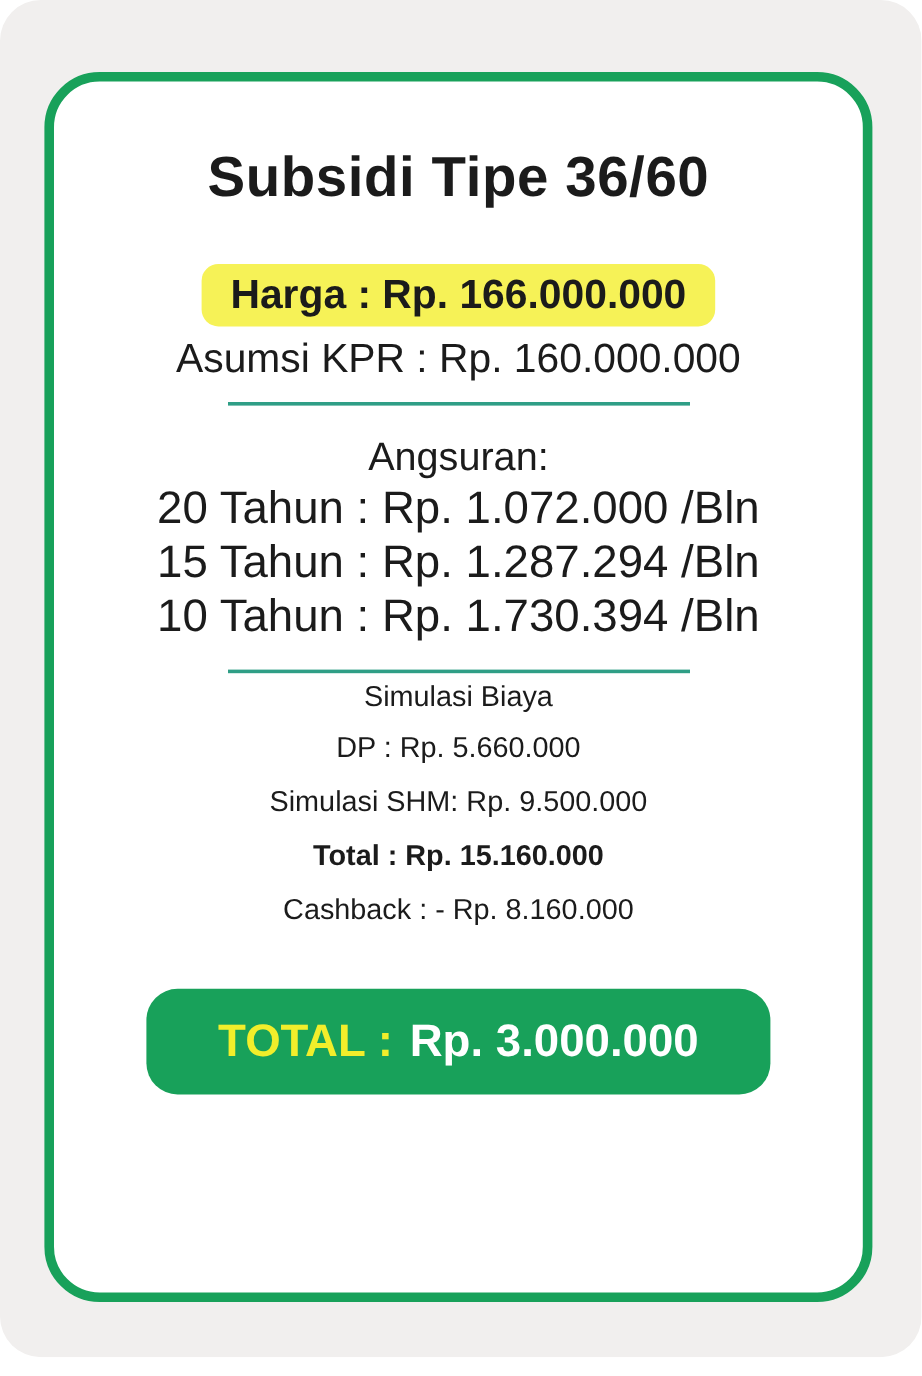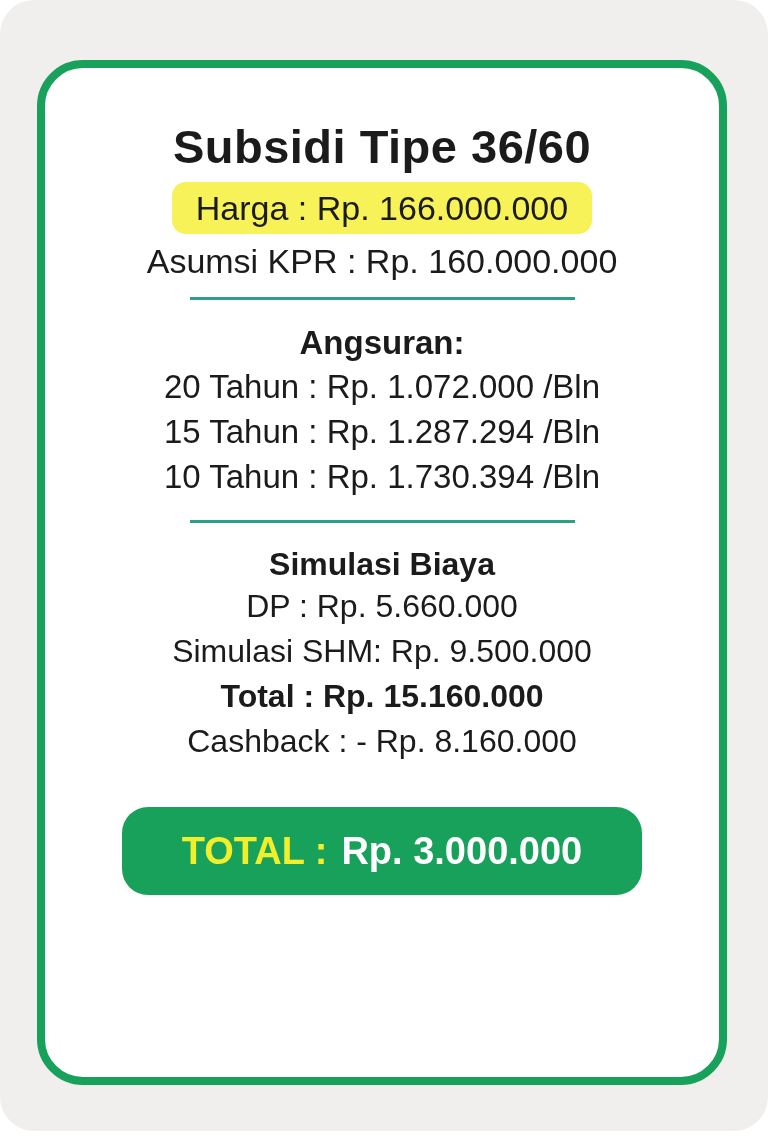--- a/index.html
+++ b/index.html
@@ -37,57 +37,58 @@
   }
   .title {
     margin: 44px 0 0 0;
     font-size: 47px;
     line-height: 70px;
     font-weight: 800;
     letter-spacing: 0.5px;
     text-align: center;
   }
   .pill {
+    margin-top: 38px;
     background: var(--highlight, #f6f257);
     border-radius: 14px;
     padding: 5px 24px;
     font-size: 34px;
     line-height: 42px;
-    font-weight: 400;
+    font-weight: 700;
     text-align: center;
   }
   .textline {
     font-size: 34px;
     line-height: 42px;
     text-align: center;
   }
   .kpr { margin-top: 6px; }
   .divider {
     width: 385px;
     height: 3px;
     background: var(--divider, #2f9e86);
     border: none;
   }
   .divider.d1 { margin-top: 15px; }
   .divider.d2 { margin-top: 21px; }
   .section-heading {
     font-size: 33px;
     line-height: 42px;
-    font-weight: 700;
+    font-weight: 400;
     text-align: center;
   }
   .h-angsuran { margin-top: 22px; }
-  .h-simulasi { margin-top: 21px; font-size: 32px; line-height: 40px; }
+  .h-simulasi { font-size: 24px; line-height: 40px; }
   .row {
-    font-size: 33px;
+    font-size: 38px;
     line-height: 45px;
     text-align: center;
   }
   .cost-row {
-    font-size: 32px;
+    font-size: 24px;
     line-height: 45px;
     text-align: center;
   }
   .cost-row.bold { font-weight: 800; }
   .total-badge {
     margin-top: 43px;
     box-sizing: border-box;
     width: 520px;
     height: 88px;
     background: var(--green, #18a15a);

